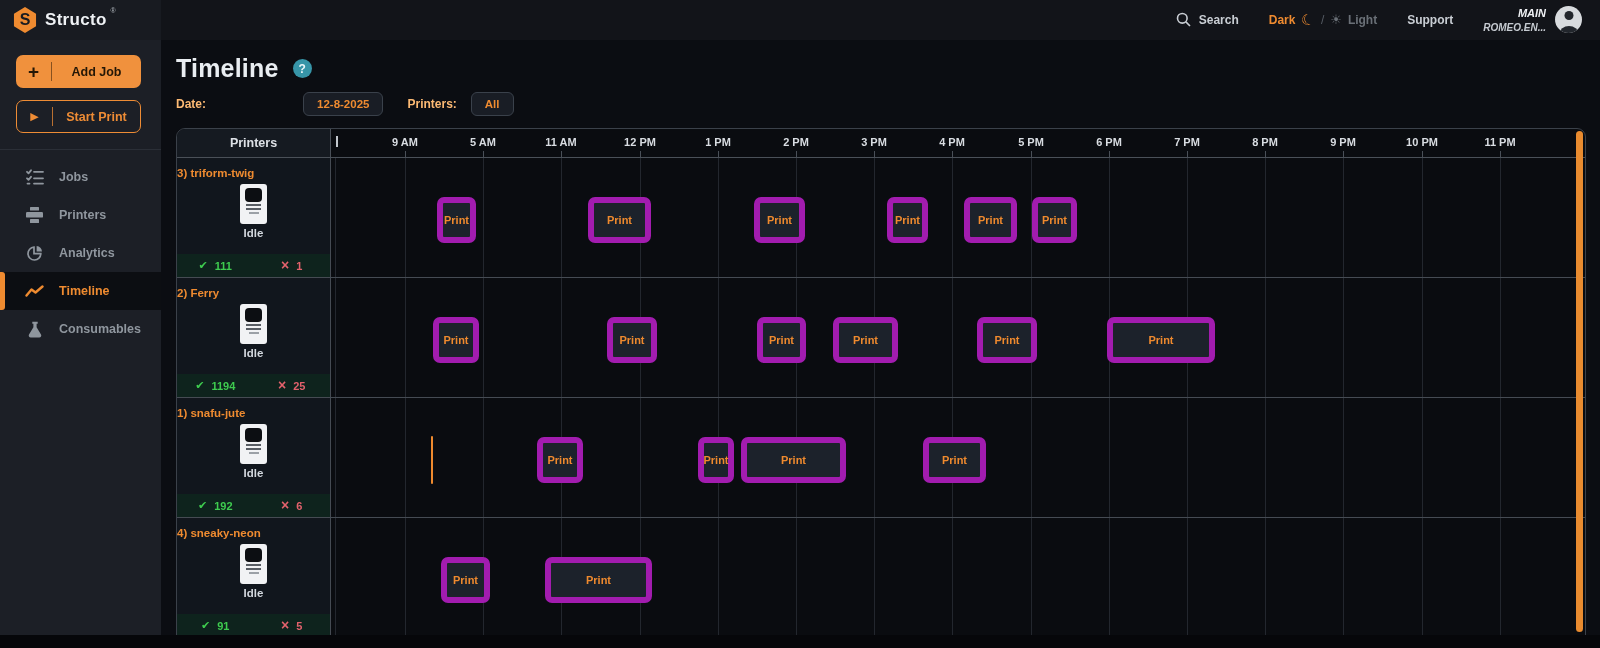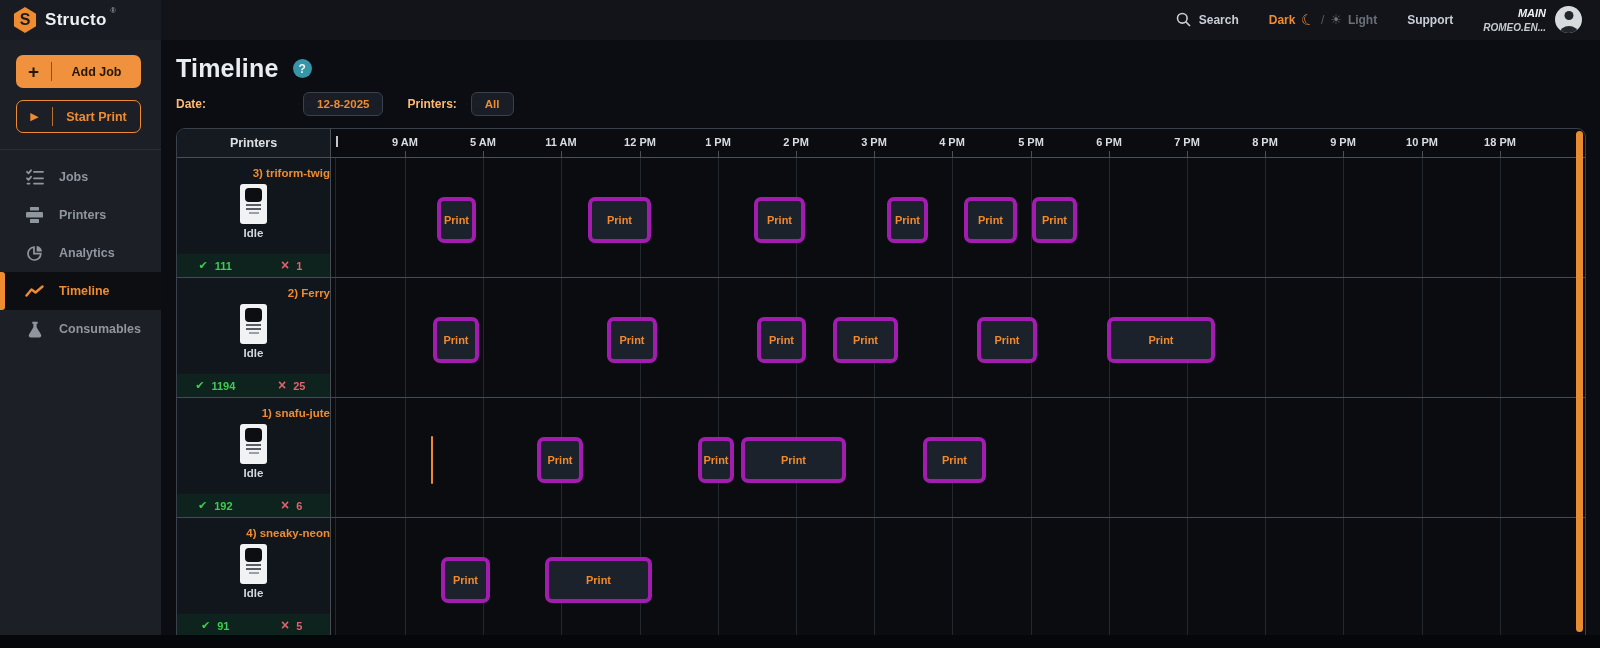--- a/index.html
+++ b/index.html
@@ -81,35 +81,35 @@
            border-radius:8px 0 0 0; }
   .hours { position:relative; flex:1; }
   .hlabel { position:absolute; top:7px; transform:translateX(-50%); font-size:11px; font-weight:bold;
             color:#d9dde2; white-space:nowrap; }
   .htick { position:absolute; bottom:0; width:1px; height:6px; background:#4a5058; }
   .clip-mark { position:absolute; top:7px; left:5px; width:2px; height:11px; background:#c2c7cd; }
   .rows { position:absolute; top:29px; left:0; right:0; bottom:0; }
   .trow { display:flex; height:120px; border-bottom:1px solid #454b53; }
   .pcell { width:154px; background:#11161d; border-right:1px solid #454b53;
            display:flex; flex-direction:column; }
-  .pname { margin-top:9px; text-align:right; color:#ef8b30; font-size:11.5px; font-weight:bold; cursor:pointer; }
+  .pname { margin-top:9px; text-align:left; color:#ef8b30; font-size:11.5px; font-weight:bold; cursor:pointer; }
   .thumb { width:27px; height:40px; background:#f1f2f4; border-radius:3px; margin:5px auto 3px; padding-top:4px; }
   .screen { width:17px; height:14px; background:#0c0e12; border-radius:4px; margin:0 auto; }
   .tline { height:2px; background:#585d64; margin:2px auto 0; }
   .tline.l1 { width:15px; } .tline.l2 { width:15px; } .tline.l3 { width:10px; background:#9ba0a6; }
   .pstatus { text-align:center; color:#d3d8de; font-size:11.5px; font-weight:bold; }
   .pstats { margin-top:auto; height:23px; background:#0e231d; display:flex; align-items:center; }
   .stat { flex:1; display:flex; align-items:center; justify-content:center; gap:7px;
           font-size:11px; font-weight:bold; }
   .stat.ok { color:#3ecc4f; }
   .stat.fail { color:#e2616c; }
   .stat .xic { font-size:14px; line-height:11px; }
   .track { position:relative; flex:1; }
   .gl { position:absolute; top:0; bottom:0; width:1px; background:#23272e; }
-  .job { position:absolute; top:39px; height:46px; background:#1c222b; border:4px solid #a21caf;
+  .job { position:absolute; top:39px; height:46px; background:#1c222b; border:6px solid #a21caf;
          border-radius:7px; display:flex; align-items:center; justify-content:center;
          color:#ef8a2e; font-size:11px; font-weight:bold; cursor:pointer; }
   .job.sliver { background:#ef8a2e; border:none; border-radius:1px; top:38px; height:48px; }
   .vscroll { position:absolute; top:2px; right:2px; width:7px; height:501px; background:#e98b2f;
              border-radius:4px; cursor:pointer; }
 
   .footer-strip { position:absolute; left:0; bottom:0; width:1600px; height:13px; background:#06070a; }
 </style>
 </head>
 <body>
@@ -257,21 +257,21 @@
           <div class="hlabel" style="left: 778px;">6 PM</div>
           <div class="htick" style="left: 778px;"></div>
           <div class="hlabel" style="left: 856px;">7 PM</div>
           <div class="htick" style="left: 856px;"></div>
           <div class="hlabel" style="left: 934px;">8 PM</div>
           <div class="htick" style="left: 934px;"></div>
           <div class="hlabel" style="left: 1012px;">9 PM</div>
           <div class="htick" style="left: 1012px;"></div>
           <div class="hlabel" style="left: 1091px;">10 PM</div>
           <div class="htick" style="left: 1091px;"></div>
-          <div class="hlabel" style="left: 1169px;">18 PM</div>
+          <div class="hlabel" style="left: 1169px;">11 PM</div>
           <div class="htick" style="left: 1169px;"></div>
         </div>
     </div>
     <div class="rows">
         <div class="trow">
           <div class="pcell">
             <div class="pname">3) triform-twig</div>
             <div class="thumb">
               <div class="screen"></div>
               <div class="tline l1"></div>

